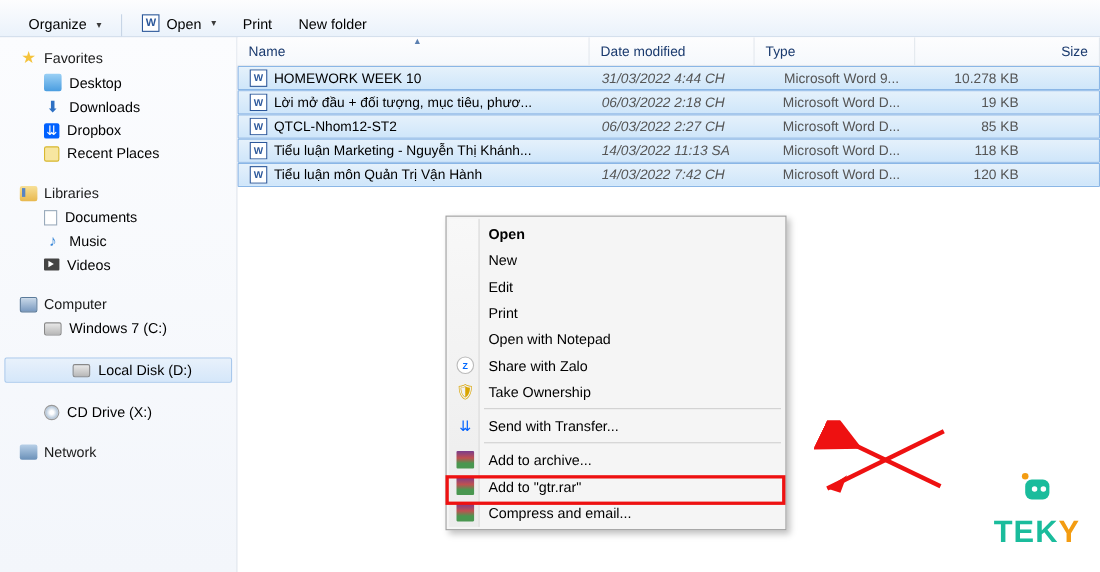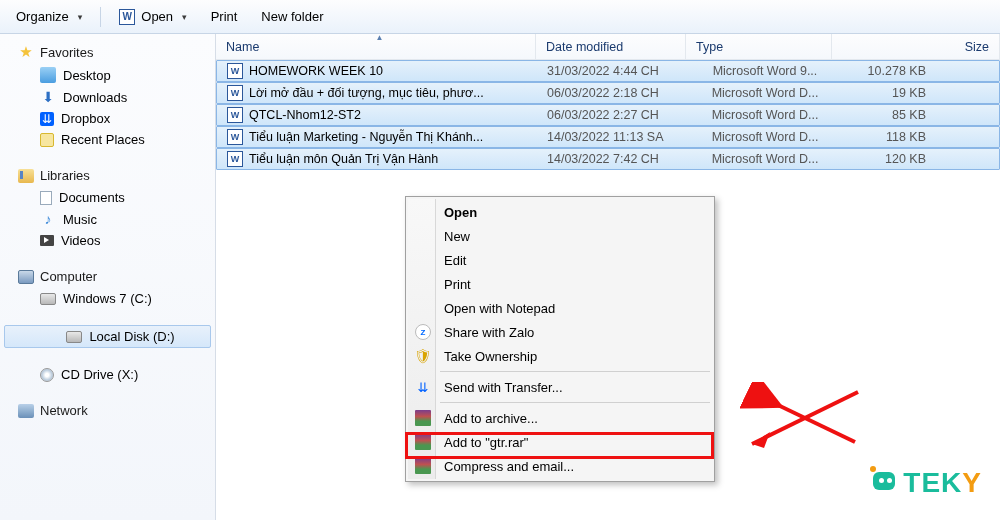--- a/index.html
+++ b/index.html
@@ -12,22 +12,22 @@
     height: 520px;
     overflow: hidden;
     position: relative;
   }
   
   .toolbar {
     height: 34px;
     background: linear-gradient(#fdfdfe,#eaf2fb);
     border-bottom: 1px solid #c7d5e6;
     display: flex;
-    align-items: center;
-    padding: 0 6px;
+    align-items: flex-end;
+    padding: 0 16px;
     gap: 4px;
   }
   .tb-btn {
     padding: 4px 10px;
     display: flex;
     align-items: center;
     gap: 6px;
     border-radius: 2px;
     cursor: default;
   }
@@ -144,21 +144,21 @@
     align-items:center;
     height:22px;
     font-size:12.5px;
   }
   .file-row.sel {
     background: linear-gradient(#e5f1fb,#cfe6fa);
     border:1px solid #8ab6e6;
     border-radius:1px;
   }
   .fc-name{ width:320px; padding-left:10px; display:flex; align-items:center; gap:6px; white-space:nowrap; overflow:hidden; text-overflow:ellipsis;}
-  .fc-date{ width:150px; color:#555; padding-left:10px;}
+  .fc-date{ width:150px; color:#555; padding-left:10px;font-style:italic;}
   .fc-type{ width:146px; color:#555; padding-left:10px; white-space:nowrap; overflow:hidden; text-overflow:ellipsis;text-align:center;}
   .fc-size{ flex:1; text-align:right; color:#555; padding-right:73px;}
   .word-file-icon{
     width:16px;height:16px;background:#fff;border:1px solid #2b579a;display:inline-flex;align-items:center;justify-content:center;font-size:9px;font-weight:bold;color:#2b579a;flex-shrink:0;
   }
   
   .context-menu {
     position:absolute;
     left:405px;
     top:196px;
@@ -218,20 +218,21 @@
   .logo{
     position:absolute;
     right:18px; bottom:20px;
     font-size:28px;
     font-weight:800;
     letter-spacing:1px;
     color:#1abc9c;
     display:flex;
     align-items:center;
     gap:4px;
+    flex-direction:column;
   }
   .logo .bot{
     width:30px;height:34px;position:relative;
   }
   .logo .bot::before{content:"";position:absolute;left:4px;top:6px;width:22px;height:18px;background:#1abc9c;border-radius:6px;}
   .logo .bot::after{content:"";position:absolute;left:1px;top:0;width:6px;height:6px;background:#f39c12;border-radius:50%;}
   .logo .eye{position:absolute;left:10px;top:12px;width:5px;height:5px;background:#fff;border-radius:50%;box-shadow:8px 0 #fff;}
   .logo .y{ color:#f39c12;}
 </style>
 </head>

